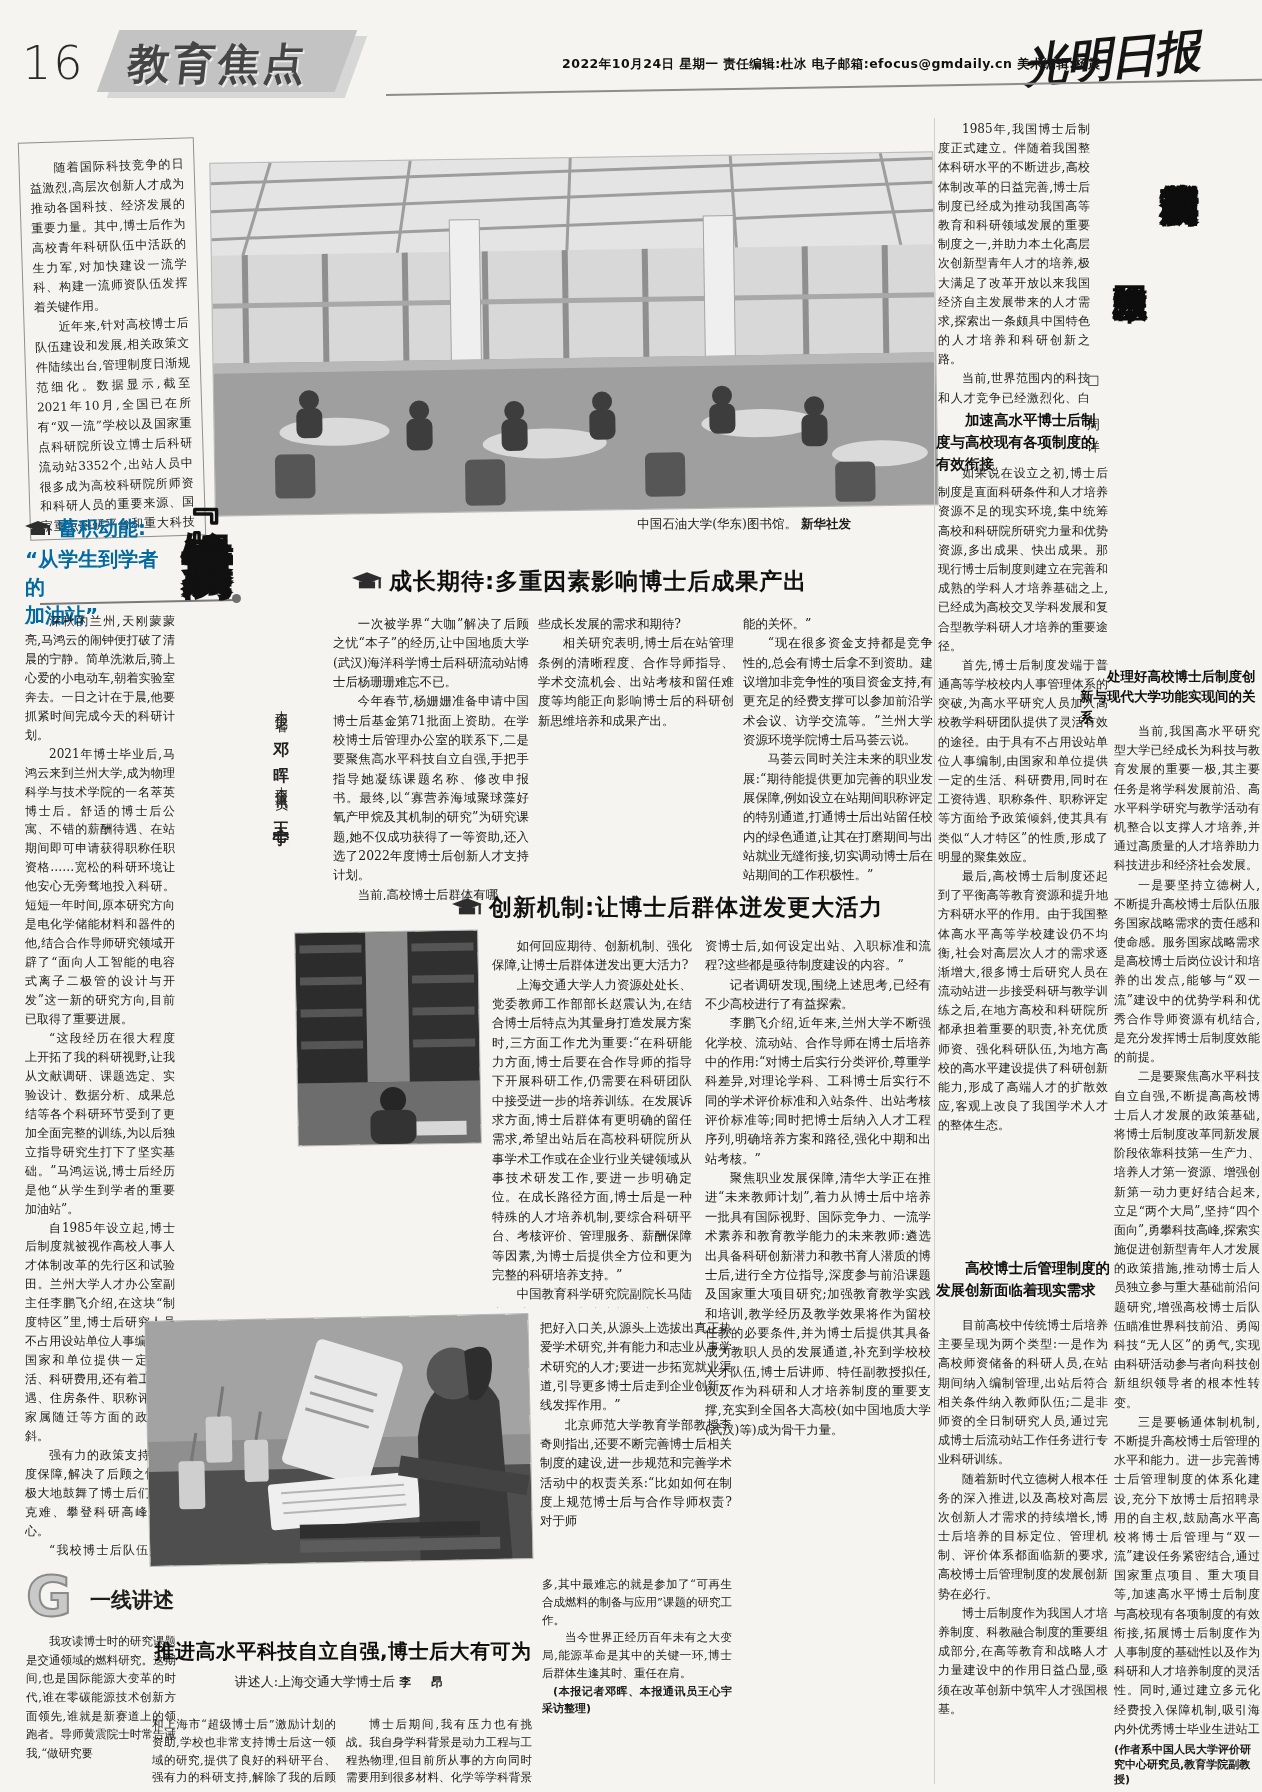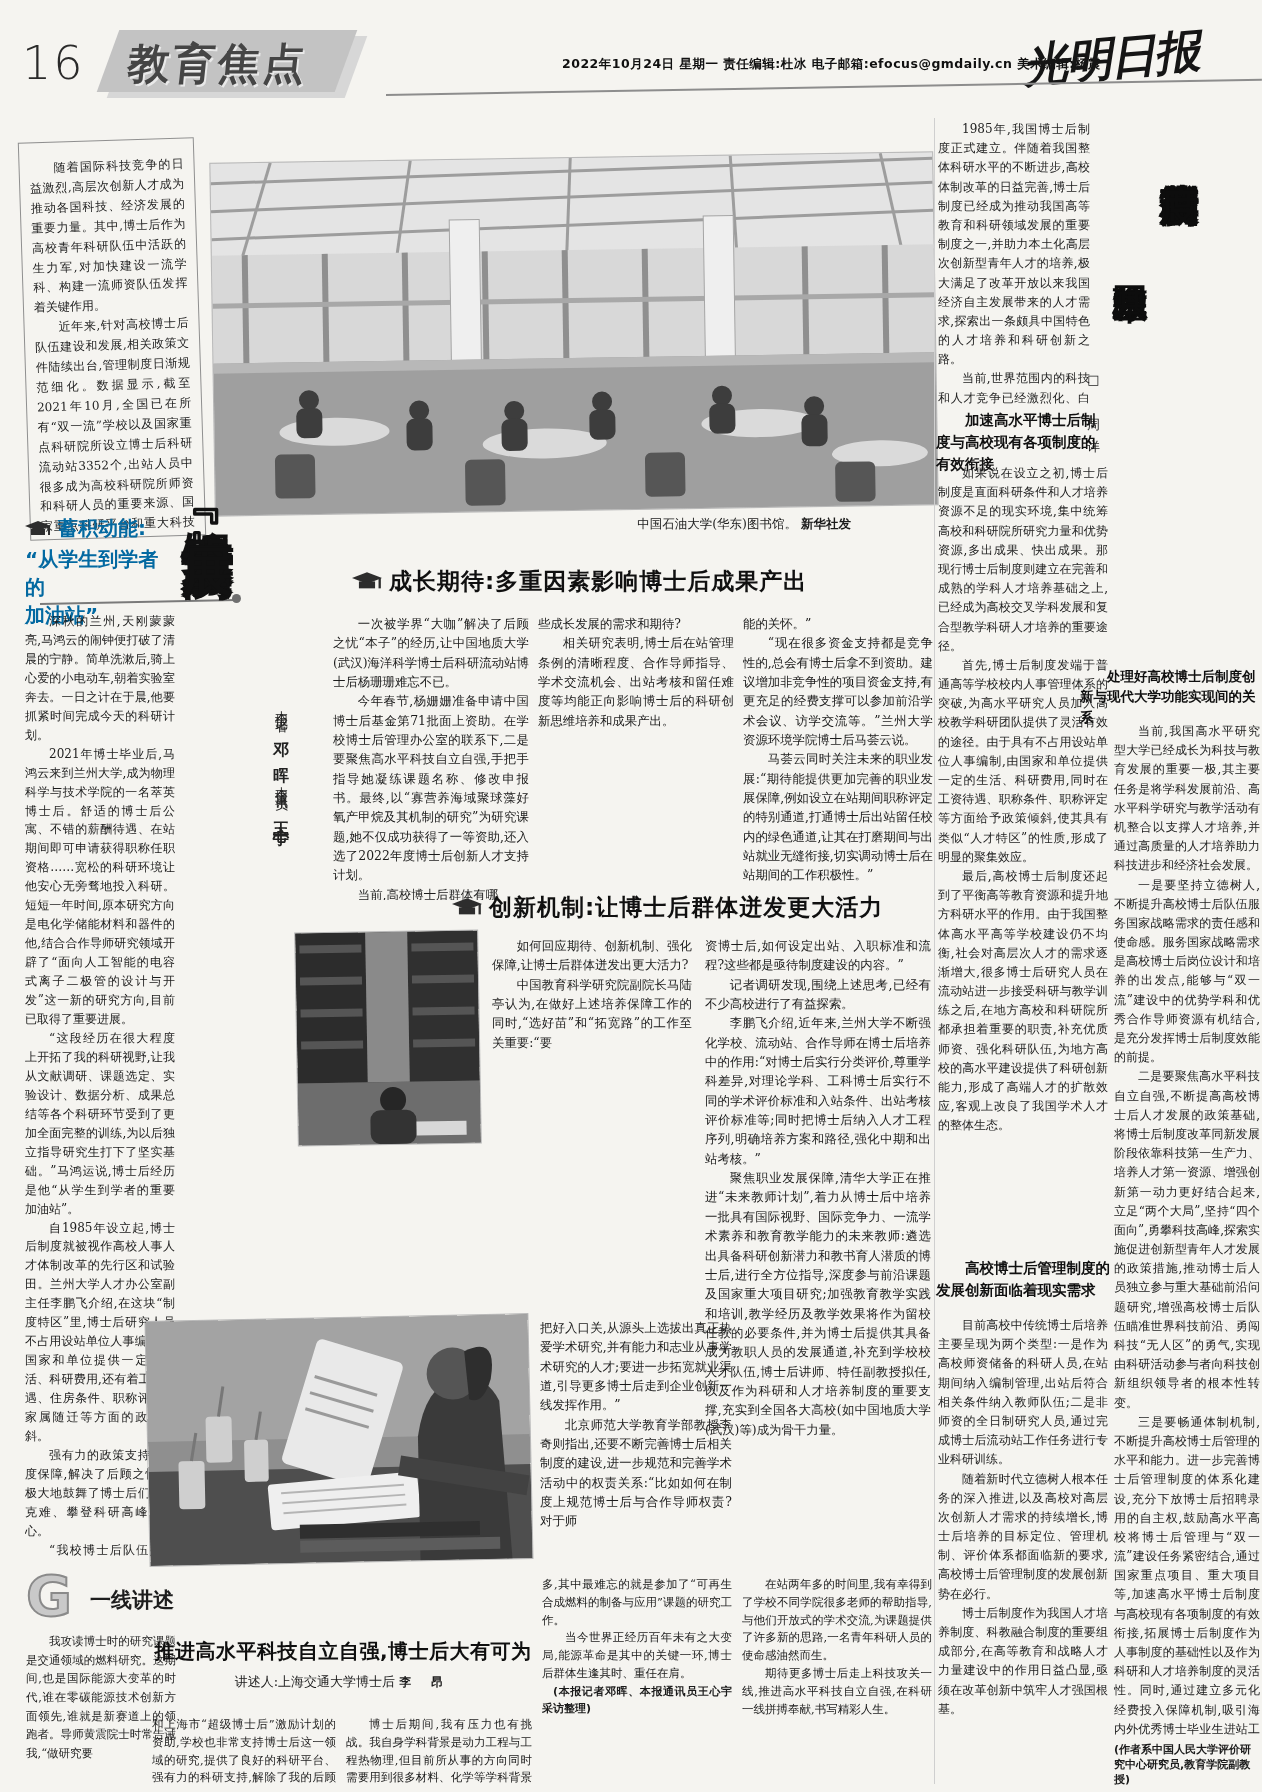--- a/index.html
+++ b/index.html
@@ -228,20 +228,21 @@
       </g>
       <rect y="150" width="182" height="62" fill="#6d6d6d"></rect>
       <circle cx="95" cy="168" r="13" fill="#262626"></circle>
       <rect x="72" y="178" width="46" height="34" rx="10" fill="#333"></rect>
       <rect x="118" y="190" width="50" height="14" fill="#d8d8d8"></rect>
     </svg>
   </div>
 
   <div class="abs col body125" style="left:492px;top:936px;width:200px;height:372px;">
     <p>如何回应期待、创新机制、强化保障,让博士后群体迸发出更大活力?</p>
+    <p>上海交通大学人力资源处处长、党委教师工作部部长赵震认为,在结合博士后特点为其量身打造发展方案时,三方面工作尤为重要:“在科研能力方面,博士后要在合作导师的指导下开展科研工作,仍需要在科研团队中接受进一步的培养训练。在发展诉求方面,博士后群体有更明确的留任需求,希望出站后在高校科研院所从事学术工作或在企业行业关键领域从事技术研发工作,要进一步明确定位。在成长路径方面,博士后是一种特殊的人才培养机制,要综合科研平台、考核评价、管理服务、薪酬保障等因素,为博士后提供全方位和更为完整的科研培养支持。”</p>
     <p>中国教育科学研究院副院长马陆亭认为,在做好上述培养保障工作的同时,“选好苗”和“拓宽路”的工作至关重要:“要</p>
   </div>
   <div class="abs col body125" style="left:540px;top:1318px;width:192px;height:240px;">
     <p style="text-indent:0;">把好入口关,从源头上选拔出真正热爱学术研究,并有能力和志业从事学术研究的人才;要进一步拓宽就业渠道,引导更多博士后走到企业创新一线发挥作用。”</p>
     <p>北京师范大学教育学部教授李奇则指出,还要不断完善博士后相关制度的建设,进一步规范和完善学术活动中的权责关系:“比如如何在制度上规范博士后与合作导师权责?对于师</p>
   </div>
   <div class="abs col body125" style="left:705px;top:936px;width:226px;height:622px;">
     <p style="text-indent:0;">资博士后,如何设定出站、入职标准和流程?这些都是亟待制度建设的内容。”</p>
     <p>记者调研发现,围绕上述思考,已经有不少高校进行了有益探索。</p>
     <p>李鹏飞介绍,近年来,兰州大学不断强化学校、流动站、合作导师在博士后培养中的作用:“对博士后实行分类评价,尊重学科差异,对理论学科、工科博士后实行不同的学术评价标准和入站条件、出站考核评价标准等;同时把博士后纳入人才工程序列,明确培养方案和路径,强化中期和出站考核。”</p>
@@ -339,18 +340,14 @@
   </div>
   <div class="abs col" style="left:346px;top:1716px;width:186px;height:70px;font-size:11.5px;line-height:1.55;">
     <p>博士后期间,我有压力也有挑战。我自身学科背景是动力工程与工程热物理,但目前所从事的方向同时需要用到很多材料、化学等学科背景知识。这种跨学科间的沟通交流对我这样跨研究方向的博士后而言,能力的提升非常关键。</p>
   </div>
 
   <div class="abs col" style="left:542px;top:1576px;width:190px;height:208px;font-size:11.5px;line-height:1.55;">
     <p style="text-indent:0;">多,其中最难忘的就是参加了“可再生合成燃料的制备与应用”课题的研究工作。</p>
     <p>当今世界正经历百年未有之大变局,能源革命是其中的关键一环,博士后群体生逢其时、重任在肩。</p>
     <p class="b hei" style="text-indent:1em;font-size:11px;">(本报记者邓晖、本报通讯员王心宇采访整理)</p>
   </div>
-  <div class="abs col" style="left:742px;top:1576px;width:190px;height:208px;font-size:11.5px;line-height:1.55;">
-    <p>在站两年多的时间里,我有幸得到了学校不同学院很多老师的帮助指导,与他们开放式的学术交流,为课题提供了许多新的思路,一名青年科研人员的使命感油然而生。</p>
-    <p>期待更多博士后走上科技攻关一线,推进高水平科技自立自强,在科研一线拼搏奉献,书写精彩人生。</p>
-  </div>
 
 </div>
 
 </body></html>

